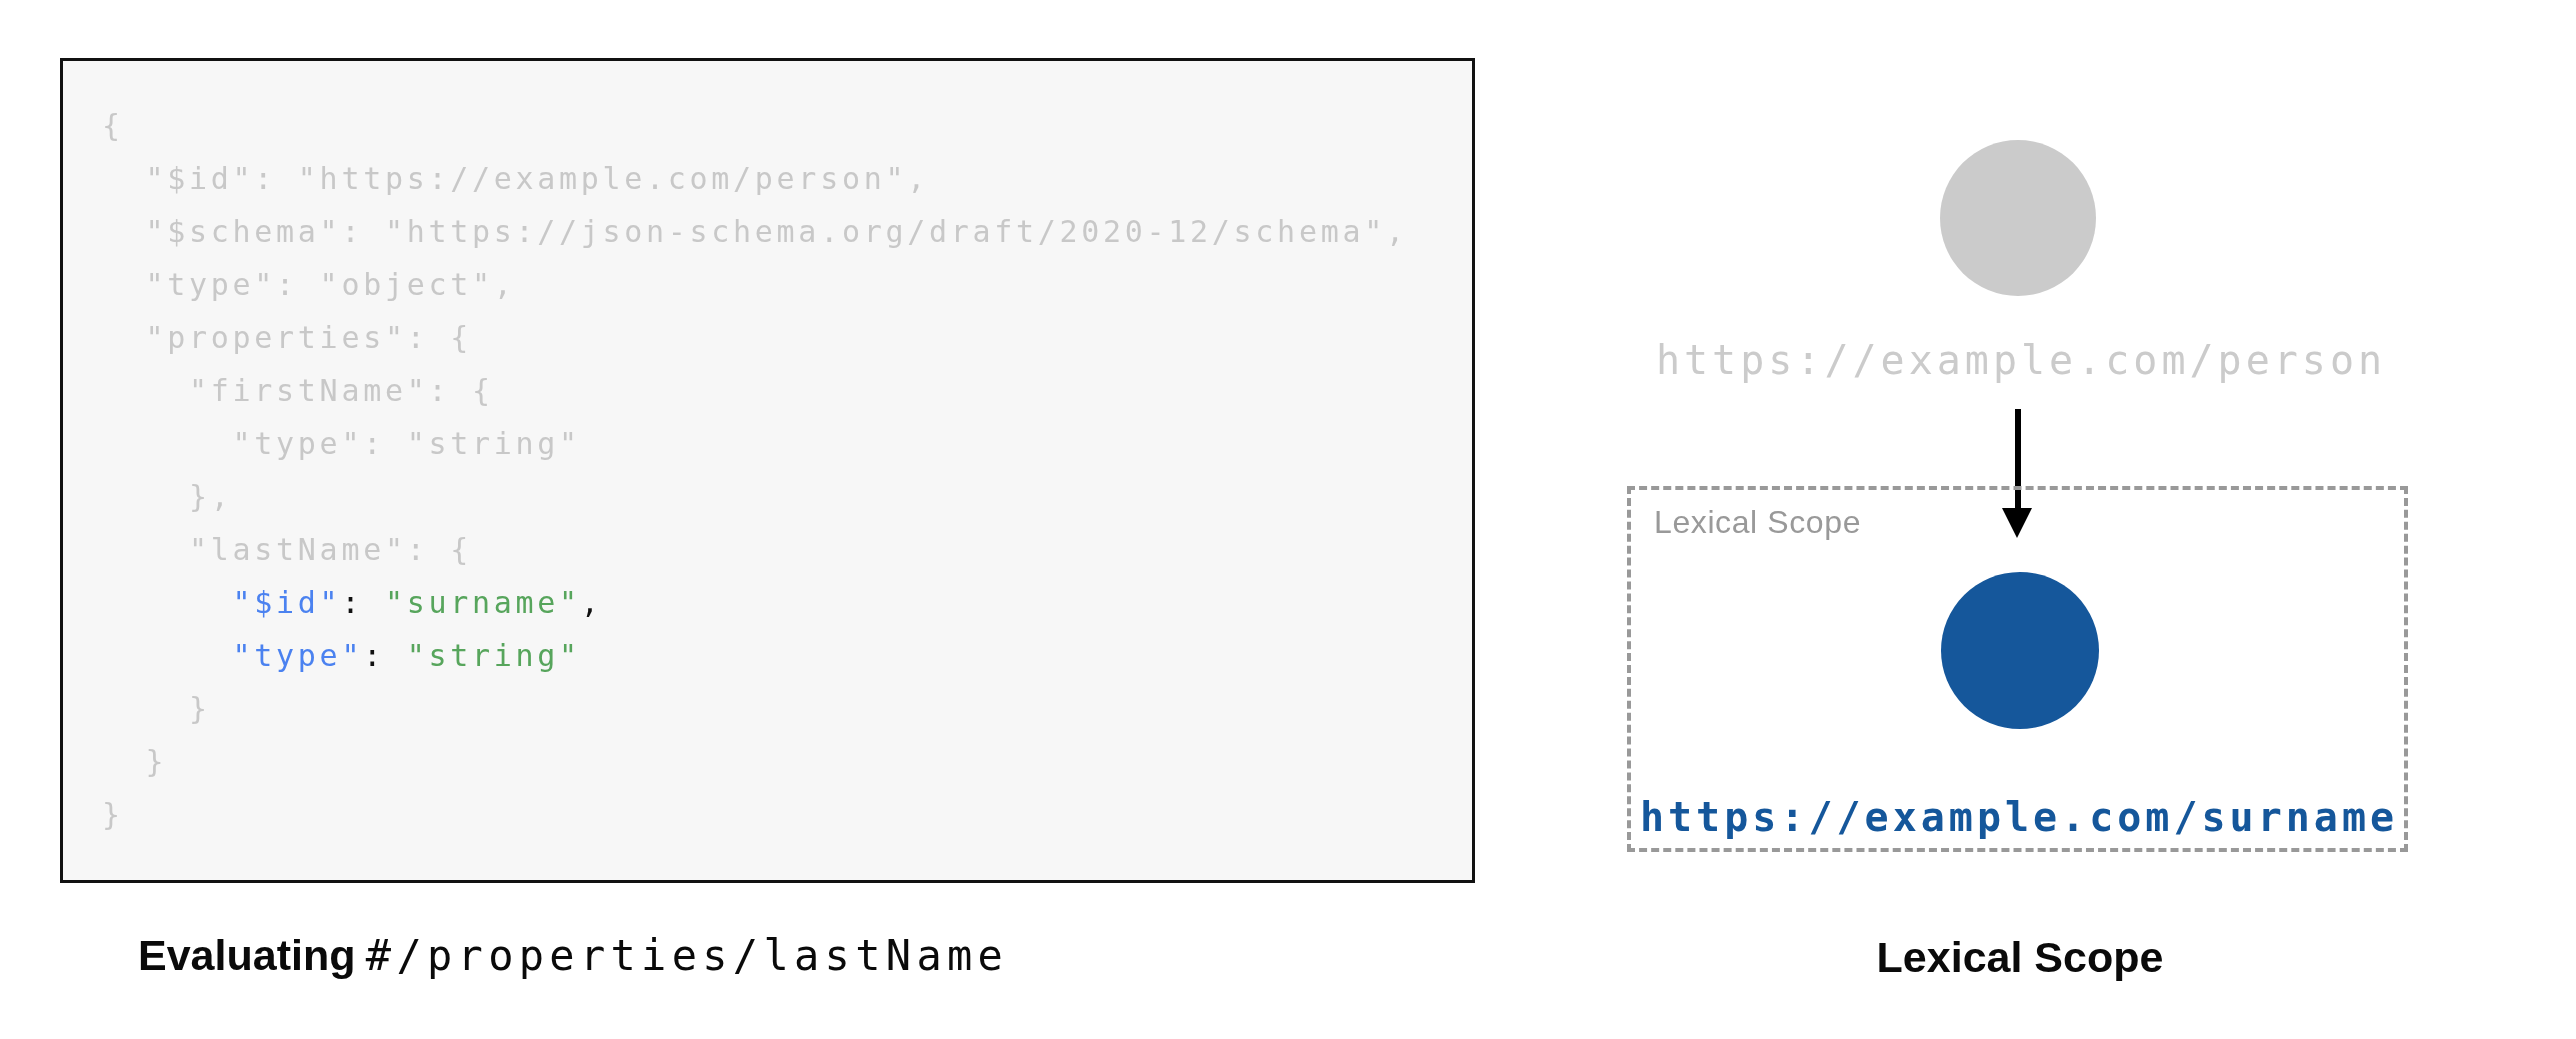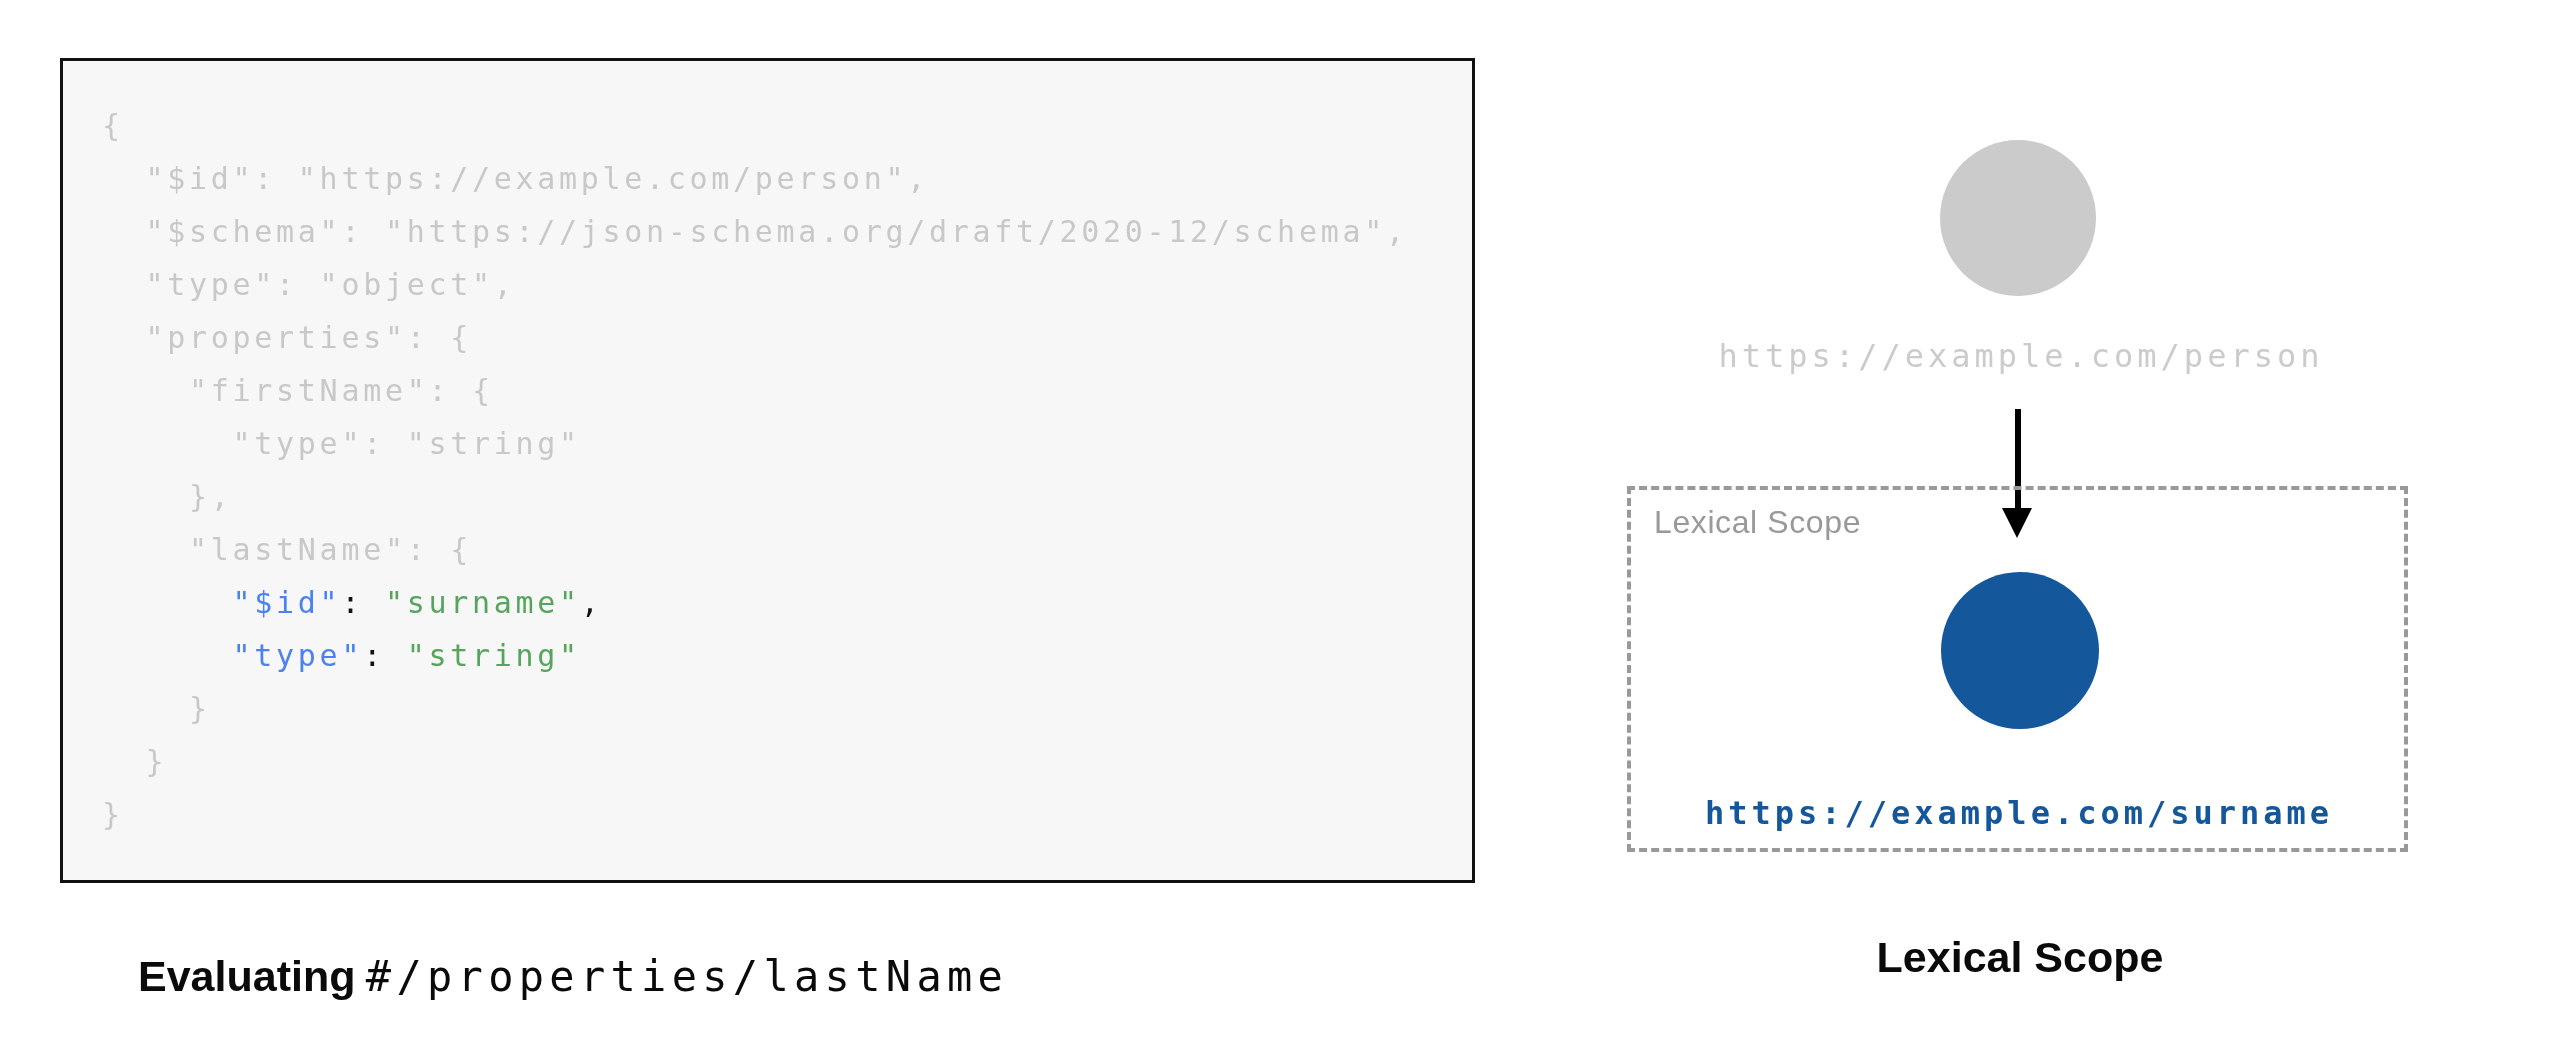--- a/index.html
+++ b/index.html
@@ -18,42 +18,42 @@
     font-size:30px;line-height:53px;letter-spacing:3.7px;
     white-space:pre;
   }
   .code-line{height:53px;}
   
   .circle{position:absolute;border-radius:50%;}
   .parent-circle{left:1940px;top:140px;width:156px;height:156px;}
   .child-circle{left:1941px;top:572px;width:158px;height:157px;}
   .mono-label{
     position:absolute;font-family:"DejaVu Sans Mono","Liberation Mono",monospace;
-    font-size:32px;letter-spacing:4px;white-space:nowrap;
+    font-size:40px;letter-spacing:4px;white-space:nowrap;
     transform:translateX(-50%);
   }
   .parent-label{left:2021px;top:337px;}
   .child-label{left:2019px;top:774px;font-weight:700;letter-spacing:4px;}
   .arrow-shaft{position:absolute;left:2015px;top:409px;width:5.8px;height:108px;background:#000;}
   .arrow-head{
     position:absolute;left:2002px;top:508px;width:0;height:0;
     border-left:15.6px solid transparent;border-right:15.6px solid transparent;
     border-top:30px solid #000;
   }
   .scope-box{
     position:absolute;left:1627px;top:486px;width:781px;height:366px;
     box-sizing:border-box;border:4.5px dashed #999999;
   }
   .scope-title{
     position:absolute;left:23px;top:14.3px;
     font-family:"Liberation Sans",sans-serif;font-size:32px;letter-spacing:0.6px;
     white-space:nowrap;
   }
   
-  .caption-left{position:absolute;left:138px;top:952px;white-space:nowrap;color:#0a0a0a;}
+  .caption-left{position:absolute;left:138px;top:931px;white-space:nowrap;color:#0a0a0a;}
   .caption-left .bold-part{font-family:"Liberation Sans",sans-serif;font-weight:700;font-size:43px;margin-right:10.4px;}
   .caption-left .mono-part{font-family:"DejaVu Sans Mono","Liberation Mono",monospace;font-size:42px;letter-spacing:5.3px;}
   .caption-right{
     position:absolute;left:2020px;top:933px;transform:translateX(-50%);
     font-family:"Liberation Sans",sans-serif;font-weight:700;font-size:43px;
     white-space:nowrap;color:#0a0a0a;
   }
 </style>
 </head>
 <body>

